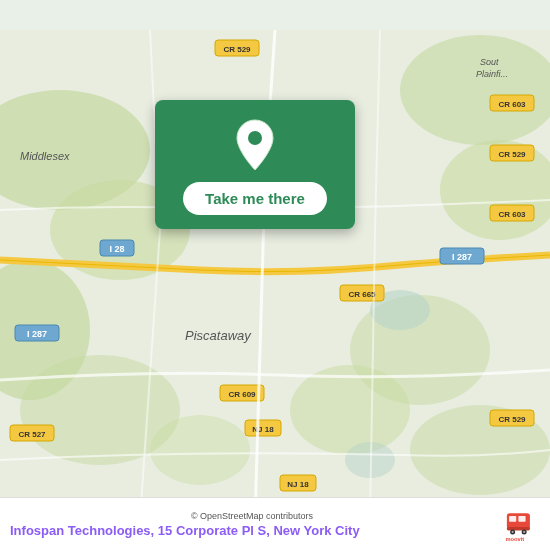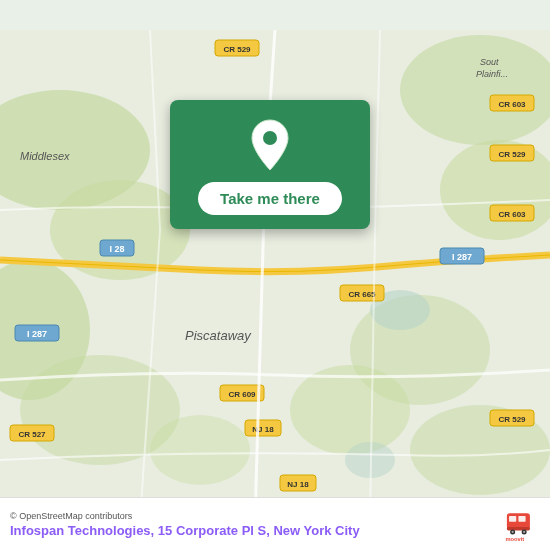--- a/index.html
+++ b/index.html
@@ -32,21 +32,20 @@
       top: 100px;
       left: 155px;
       width: 200px;
       background-color: #2e8b57;
       border-radius: 8px;
       display: flex;
       flex-direction: column;
       align-items: center;
       padding: 18px 16px 14px 16px;
       box-shadow: 0 4px 12px rgba(0,0,0,0.3);
-      margin-left: 15px;
     }
 
     #pin-icon {
       width: 44px;
       height: 54px;
       margin-bottom: 10px;
     }
 
     #take-me-there-btn {
       background-color: white;
@@ -75,20 +74,21 @@
     }
 
     #info-text-block {
       flex: 1;
     }
 
     #attribution {
       font-size: 9px;
       color: #555;
       margin-bottom: 2px;
+      text-align: center;
     }
 
     #location-title {
       font-size: 13px;
       font-weight: bold;
       color: #8b5cf6;
     }
 
     #moovit-logo {
       display: flex;

